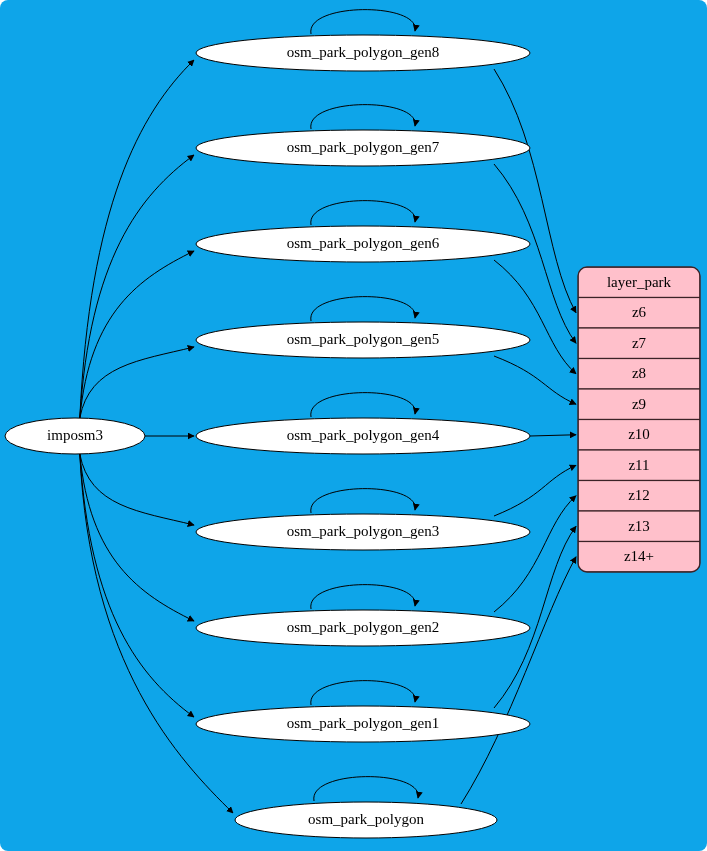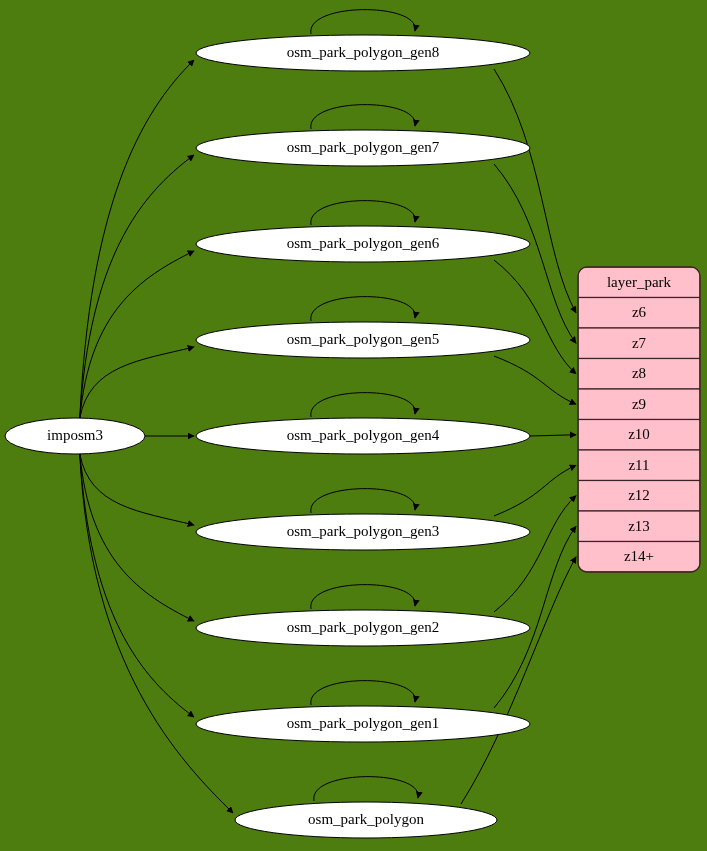--- a/index.html
+++ b/index.html
@@ -4,23 +4,24 @@
 <style>
   html, body {
     margin: 0;
     padding: 0;
     background: #ffffff;
   }
   #canvas {
     position: relative;
     width: 707px;
     height: 851px;
-    background: #4d7c0f;
+    background: #0ea5e9;
     overflow: hidden;
     font-family: "Liberation Serif", "DejaVu Serif", serif;
+    border-radius: 8px;
   }
   svg.graph {
     position: absolute;
     left: 0;
     top: 0;
     width: 707px;
     height: 851px;
   }
   .node-label {
     font-family: "Liberation Serif", "DejaVu Serif", serif;

